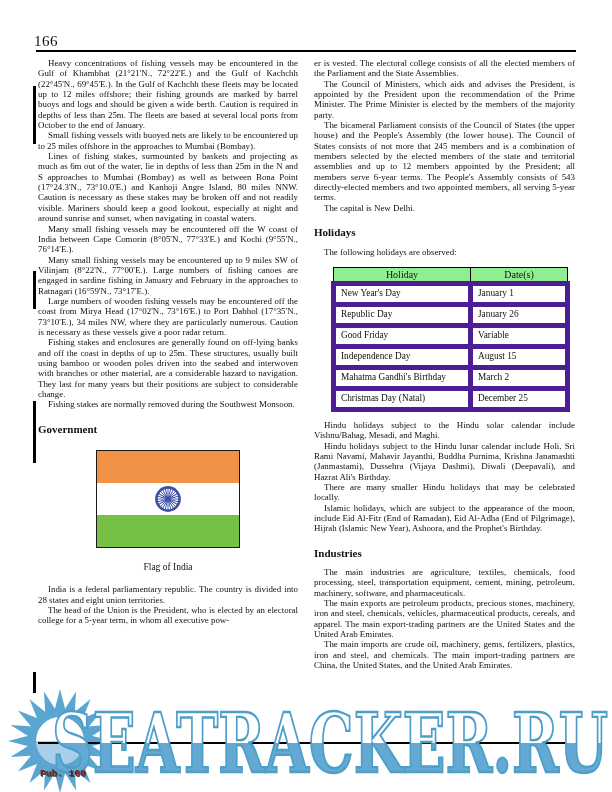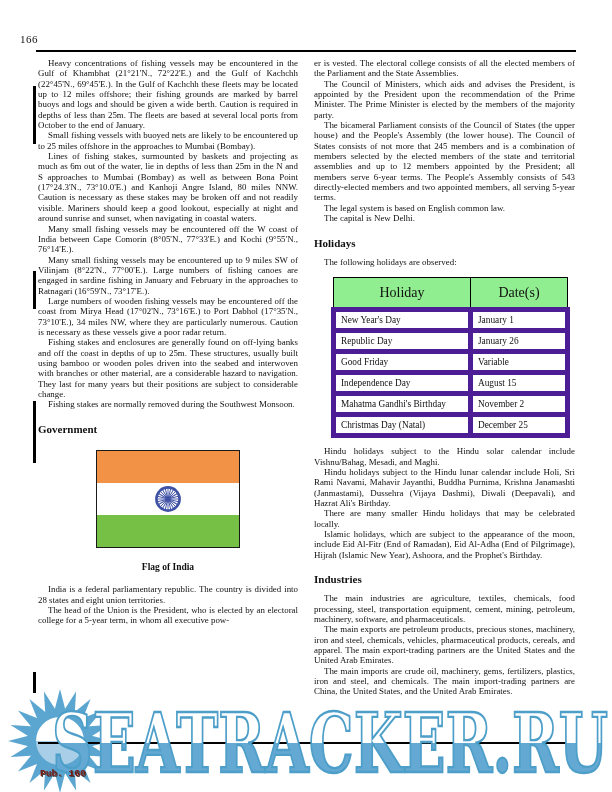--- a/index.html
+++ b/index.html
@@ -5,44 +5,44 @@
   html,body{margin:0;padding:0;background:#888;}
   #page{
     position:relative;
     width:612px;height:792px;
     background:#ffffff;
     overflow:hidden;
     font-family:"Liberation Serif", serif;
     color:#111;
   }
   
-  .pageno{position:absolute;left:20px;top:33px;font-size:11px;letter-spacing:.5px;}
+  .pageno{position:absolute;left:34px;top:33px;font-size:15px;letter-spacing:.5px;}
   .doc-title{position:absolute;left:0;top:31px;width:612px;text-align:center;font-size:11.5px;font-weight:bold;letter-spacing:.3px;}
   .header-rule{position:absolute;left:36px;top:50px;width:540px;height:2.4px;background:#000;}
   
   .col{position:absolute;top:58px;width:260px;font-size:8.9px;line-height:10.35px;text-align:justify;}
   #col-left{left:38px;}
   #col-right{left:314px;width:261px;}
   .col p{margin:0;text-indent:10px;}
   .col p.noindent{text-indent:0;}
   h2.sect{font-size:11px;font-weight:bold;margin:14px 0 9px 0;text-align:left;text-indent:0;}
   
   .chbar{position:absolute;width:2.6px;background:#000;left:33px;}
   
-  .flag-wrap{margin:16px 0 0 0;text-align:center;font-weight:bold;}
+  .flag-wrap{margin:16px 0 0 0;text-align:center;}
   .flag{width:142px;height:96px;border:1.6px solid #1a1a1a;display:inline-flex;flex-direction:column;}
   .band{flex:1;position:relative;}
   .band.saffron{background:#f29246;}
   .band.white{background:#ffffff;display:flex;align-items:center;justify-content:center;}
   .band.green{background:#76c046;}
   .flag-caption{margin-top:14px;font-size:9.5px;text-align:center;text-indent:0;}
   .flag-gap{height:12px;}
   
   table.holidays{border-collapse:collapse;margin:10px 0 8px 17px;width:239px;border:1.7px solid #000;font-size:9.3px;line-height:11px;}
-  table.holidays th{background:#90ee90;border:1px solid #000;font-weight:normal;text-align:center;padding:9px 4px;font-size:14px;}
+  table.holidays th{background:#90ee90;border:1px solid #000;font-weight:normal;text-align:center;padding:1px 4px;font-size:10px;}
   table.holidays td{border:5px solid #4c1d95;padding:2.5px 5px;text-align:left;}
   table.holidays td.datecol, table.holidays th.datecol{width:82px;}
   
   .footer-rule{position:absolute;left:38px;top:742px;width:538px;height:1.7px;background:#000;z-index:6;}
   .pub{position:absolute;left:40px;top:768px;font-family:"Liberation Mono", monospace;font-size:9.5px;font-weight:bold;color:#7a1a14;text-shadow:1px 1px 0 #444;z-index:8;}
   
   #sun-logo{position:absolute;left:2px;top:686px;z-index:5;}
   #wm-svg{position:absolute;left:0;top:690px;z-index:7;}
 </style>
 </head>
@@ -102,21 +102,20 @@
     <div class="flag-gap"></div>
 
     <p>India is a federal parliamentary republic. The country is divided into 28 states and eight union territories.</p>
     <p>The head of the Union is the President, who is elected by an electoral college for a 5-year term, in whom all executive pow-</p>
   </div>
 
   <div class="col" id="col-right">
     <p class="noindent">er is vested. The electoral college consists of all the elected members of the Parliament and the State Assemblies.</p>
     <p>The Council of Ministers, which aids and advises the President, is appointed by the President upon the recommendation of the Prime Minister. The Prime Minister is elected by the members of the majority party.</p>
     <p>The bicameral Parliament consists of the Council of States (the upper house) and the People's Assembly (the lower house). The Council of States consists of not more that 245 members and is a combination of members selected by the elected members of the state and territorial assemblies and up to 12 members appointed by the President; all members serve 6-year terms. The People's Assembly consists of 543 directly-elected members and two appointed members, all serving 5-year terms.</p>
-    <p>The legal system is based on English common law.</p>
     <p>The capital is New Delhi.</p>
 
     <h2 class="sect">Holidays</h2>
     <p>The following holidays are observed:</p>
 
     <table class="holidays">
       <thead>
         <tr>
           <th>Holiday</th>
           <th class="datecol">Date(s)</th>
@@ -134,21 +133,21 @@
         <tr>
           <td>Good Friday</td>
           <td class="datecol">Variable</td>
         </tr>
         <tr>
           <td>Independence Day</td>
           <td class="datecol">August 15</td>
         </tr>
         <tr>
           <td>Mahatma Gandhi's Birthday</td>
-          <td class="datecol">November 2</td>
+          <td class="datecol">March 2</td>
         </tr>
         <tr>
           <td>Christmas Day (Natal)</td>
           <td class="datecol">December 25</td>
         </tr>
       </tbody>
     </table>
 
     <p>Hindu holidays subject to the Hindu solar calendar include Vishnu/Bahag, Mesadi, and Maghi.</p>
     <p>Hindu holidays subject to the Hindu lunar calendar include Holi, Sri Rami Navami, Mahavir Jayanthi, Buddha Purnima, Krishna Janamashti (Janmastami), Dussehra (Vijaya Dashmi), Diwali (Deepavali), and Hazrat Ali's Birthday.</p>

